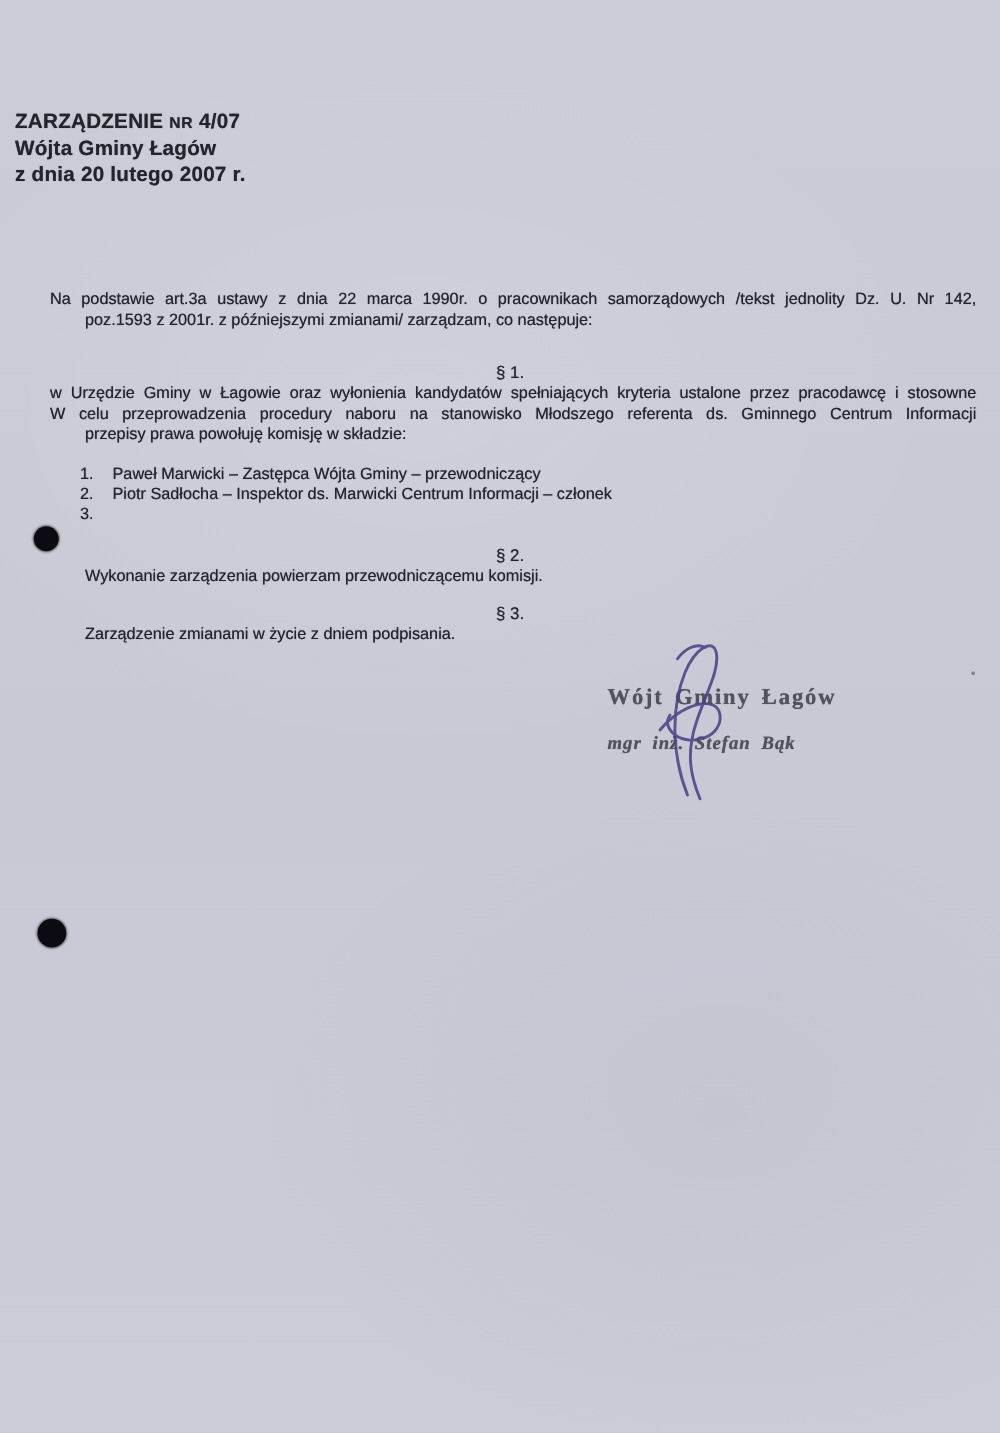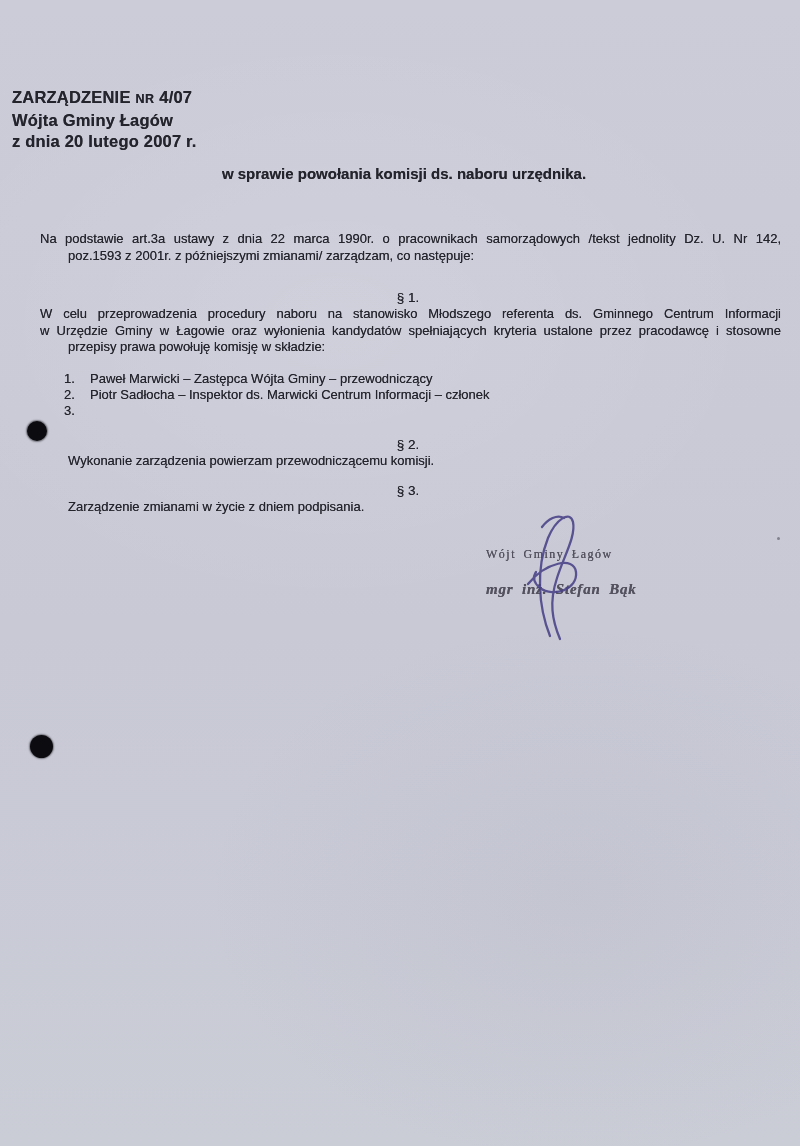--- a/index.html
+++ b/index.html
@@ -42,21 +42,21 @@
 
   .mlist { position:absolute; left:64px; top:371px; font-size:13px; line-height:16.2px; }
   .mlist-row { display:flex; }
   .mlist-num { width:26px; flex:0 0 26px; }
 
   .stamp {
     position:absolute; left:486px; top:547px; width:230px;
     color:#55525f; text-shadow:0 0 1px rgba(85,82,100,0.9);
     font-family:"Liberation Serif", serif;
   }
-  .stamp-l1 { font-size:12px; font-weight:normal; letter-spacing:1.5px; word-spacing:3px; }
+  .stamp-l1 { font-size:18px; font-weight:bold; letter-spacing:1.5px; word-spacing:3px; }
   .stamp-l2 { margin-top:19px; font-size:15px; font-weight:bold; font-style:italic; letter-spacing:0.8px; word-spacing:4px; }
 
   .sig-svg { position:absolute; left:512px; top:506px; width:90px; height:136px; }
 
   .hole { position:absolute; border-radius:50%; background:#0c0c10; box-shadow:0 0 1.5px 1px rgba(12,12,16,0.45); }
   .hole-1 { left:27px; top:421px; width:20px; height:20px; }
   .hole-2 { left:30px; top:735px; width:23px; height:23px; }
 
   .speck { position:absolute; left:777px; top:537px; width:3px; height:3px; border-radius:50%; background:#82828e; }
 </style>
@@ -68,31 +68,30 @@
   <div class="heading">
     <div>
       <span>ZARZĄDZENIE</span>
       <span class="nr-small">NR</span>
       <span>4/07</span>
     </div>
     <div>Wójta Gminy Łagów</div>
     <div>z dnia 20 lutego 2007 r.</div>
   </div>
 
-  <div class="subject">w sprawie powołania komisji ds. naboru urzędnika.</div>
 
   <div class="para" style="top:231px;">
     <div class="jline">Na podstawie art.3a ustawy z dnia 22 marca 1990r. o pracownikach samorządowych /tekst jednolity Dz. U. Nr 142,</div>
     <div class="nline">poz.1593 z 2001r. z późniejszymi zmianami/ zarządzam, co następuje:</div>
   </div>
 
   <div class="section-head" style="top:290px;">§ 1.</div>
   <div class="para" style="top:306px;">
+    <div class="jline">w Urzędzie Gminy w Łagowie oraz wyłonienia kandydatów spełniających kryteria ustalone przez pracodawcę i stosowne</div>
     <div class="jline">W celu przeprowadzenia procedury naboru na stanowisko Młodszego referenta ds. Gminnego Centrum Informacji</div>
-    <div class="jline">w Urzędzie Gminy w Łagowie oraz wyłonienia kandydatów spełniających kryteria ustalone przez pracodawcę i stosowne</div>
     <div class="nline">przepisy prawa powołuję komisję w składzie:</div>
   </div>
 
   <div class="mlist">
     <div class="mlist-row">
       <span class="mlist-num">1.</span>
       <span>Paweł Marwicki – Zastępca Wójta Gminy – przewodniczący</span>
     </div>
     <div class="mlist-row">
       <span class="mlist-num">2.</span>

